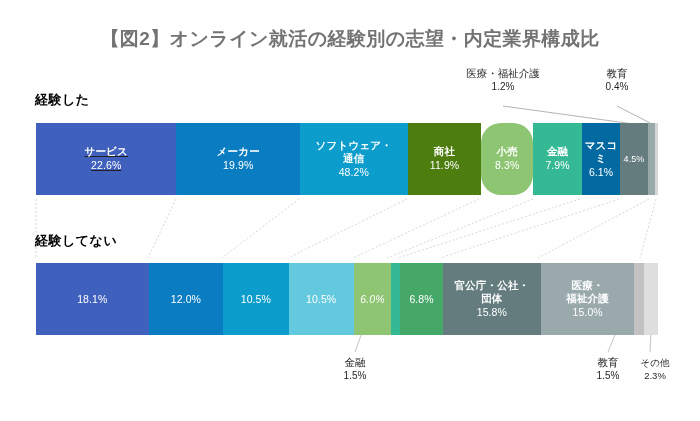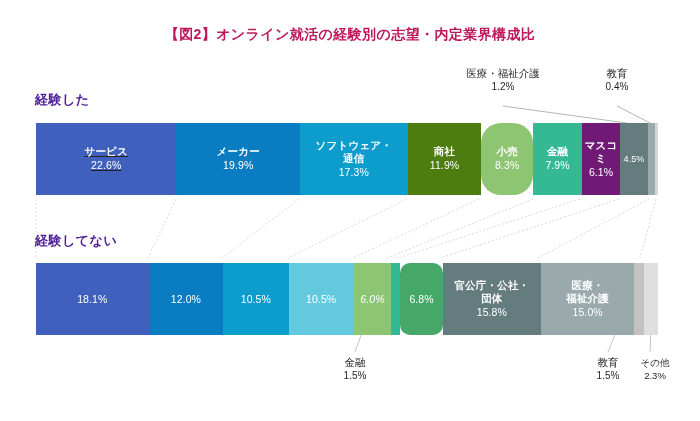--- a/index.html
+++ b/index.html
@@ -10,31 +10,31 @@
     color:#231f20;
     overflow:hidden;
     position:relative;
   }
   .chart-root{position:absolute;inset:0;}
 
   .chart-title{
     position:absolute;
     top:26px;left:0;width:700px;
     text-align:center;
-    font-size:14px;
+    font-size:19px;
     font-weight:bold;
     letter-spacing:.4px;
-    color:#be185d;
+    color:#737373;
   }
 
   .group-label{
     position:absolute;
     font-size:13px;
     font-weight:bold;
-    color:#4c1d95;
+    color:#000000;
     letter-spacing:.5px;
     white-space:nowrap;
   }
   .group-label.g1{left:35px;top:91px;}
   .group-label.g2{left:35px;top:232px;}
 
   .bar{
     position:absolute;
     left:36px;
     height:72px;
@@ -120,35 +120,35 @@
         <span class="seg-name">サービス</span>
         <span class="seg-val">22.6%</span>
       </div>
       <div class="seg" style="flex: 0 0 19.8801%; background: rgb(10, 125, 194);">
         <span class="seg-name">メーカー</span>
         <span class="seg-val">19.9%</span>
       </div>
       <div class="seg" style="flex: 0 0 17.2827%; background: rgb(13, 157, 204); align-items: center;">
         <span class="seg-name">ソフトウェア・
 通信</span>
-        <span class="seg-val">17.3%</span>
+        <span class="seg-val">48.2%</span>
       </div>
       <div class="seg" style="flex: 0 0 11.8881%; background: #4d7c0f;">
         <span class="seg-name">商社</span>
         <span class="seg-val">11.9%</span>
       </div>
       <div class="seg" style="flex: 0 0 8.29171%; background: rgb(142, 197, 115); border-radius: 20px;">
         <span class="seg-name">小売</span>
         <span class="seg-val">8.3%</span>
       </div>
       <div class="seg" style="flex: 0 0 7.89211%; background: rgb(53, 185, 149);">
         <span class="seg-name">金融</span>
         <span class="seg-val">7.9%</span>
       </div>
-      <div class="seg" style="flex: 0 0 6.09391%; background: #701a75;">
+      <div class="seg" style="flex: 0 0 6.09391%; background: #0369a1;">
         <span class="seg-name">マスコミ</span>
         <span class="seg-val">6.1%</span>
       </div>
       <div class="seg narrow" style="flex: 0 0 4.4955%; background: rgb(100, 124, 126);">
         <span class="seg-val">4.5%</span>
       </div>
       <div class="seg narrow hide-text" style="flex: 0 0 1.1988%; background: rgb(154, 169, 172);"></div>
       <div class="seg narrow hide-text" style="flex: 0 0 0.3996%; background: rgb(214, 214, 214);"></div>
     </div>
 
@@ -163,21 +163,21 @@
       <div class="seg" style="flex: 0 0 10.5%; background: rgb(13, 157, 204);">
         <span class="seg-val">10.5%</span>
       </div>
       <div class="seg" style="flex: 0 0 10.5%; background: rgb(99, 201, 222);">
         <span class="seg-val">10.5%</span>
       </div>
       <div class="seg" style="flex: 0 0 6%; background: rgb(142, 197, 115); font-style: italic;">
         <span class="seg-val">6.0%</span>
       </div>
       <div class="seg narrow hide-text" style="flex: 0 0 1.5%; background: rgb(53, 185, 149);"></div>
-      <div class="seg" style="flex: 0 0 6.8%; background: rgb(69, 168, 104); border-radius: 10px;">
+      <div class="seg" style="flex: 0 0 6.8%; background: rgb(69, 168, 104);">
         <span class="seg-val">6.8%</span>
       </div>
       <div class="seg" style="flex: 0 0 15.8%; background: rgb(100, 124, 126);">
         <span class="seg-name">官公庁・公社・
 団体</span>
         <span class="seg-val">15.8%</span>
       </div>
       <div class="seg" style="flex: 0 0 15%; background: rgb(154, 169, 172);">
         <span class="seg-name">医療・
 福祉介護</span>

